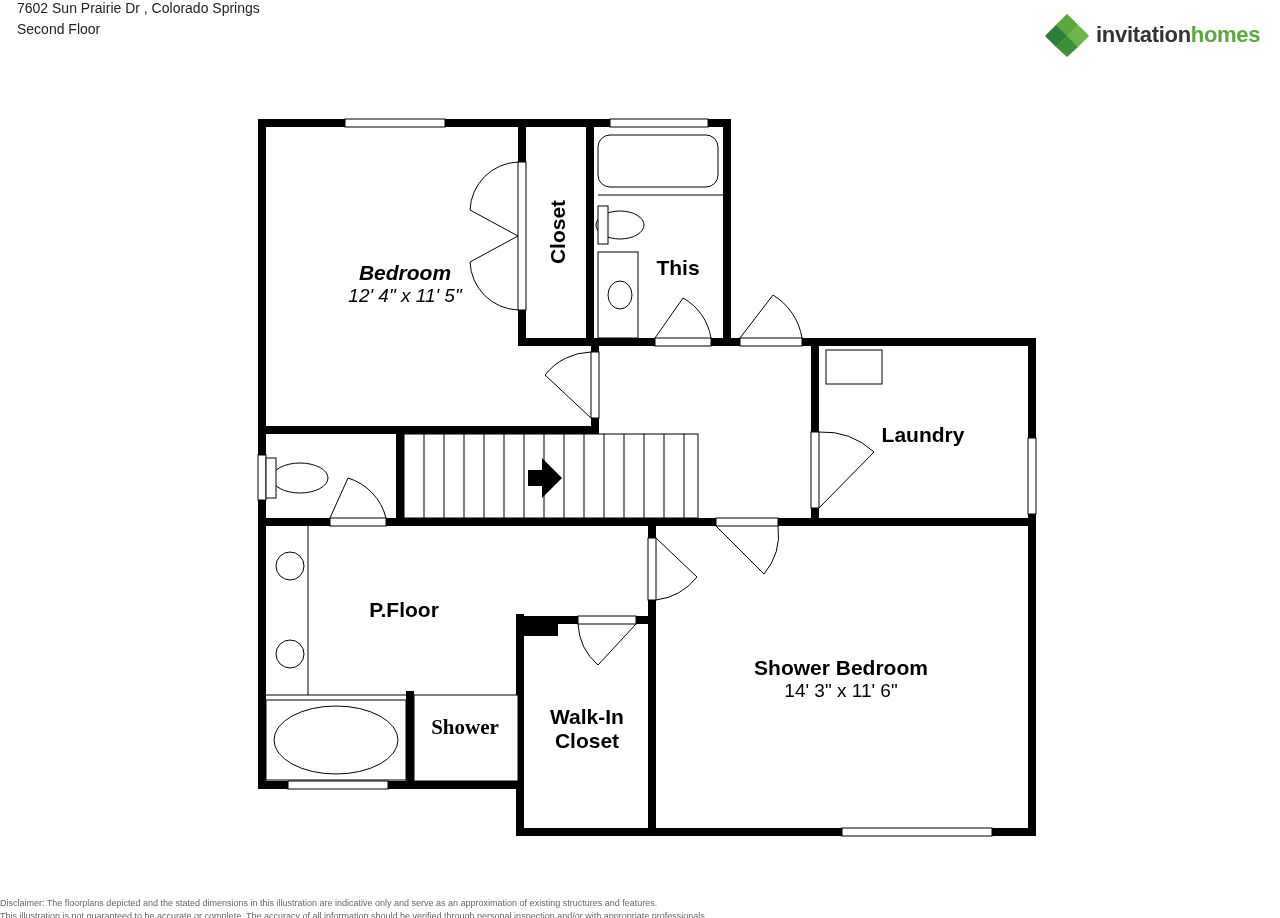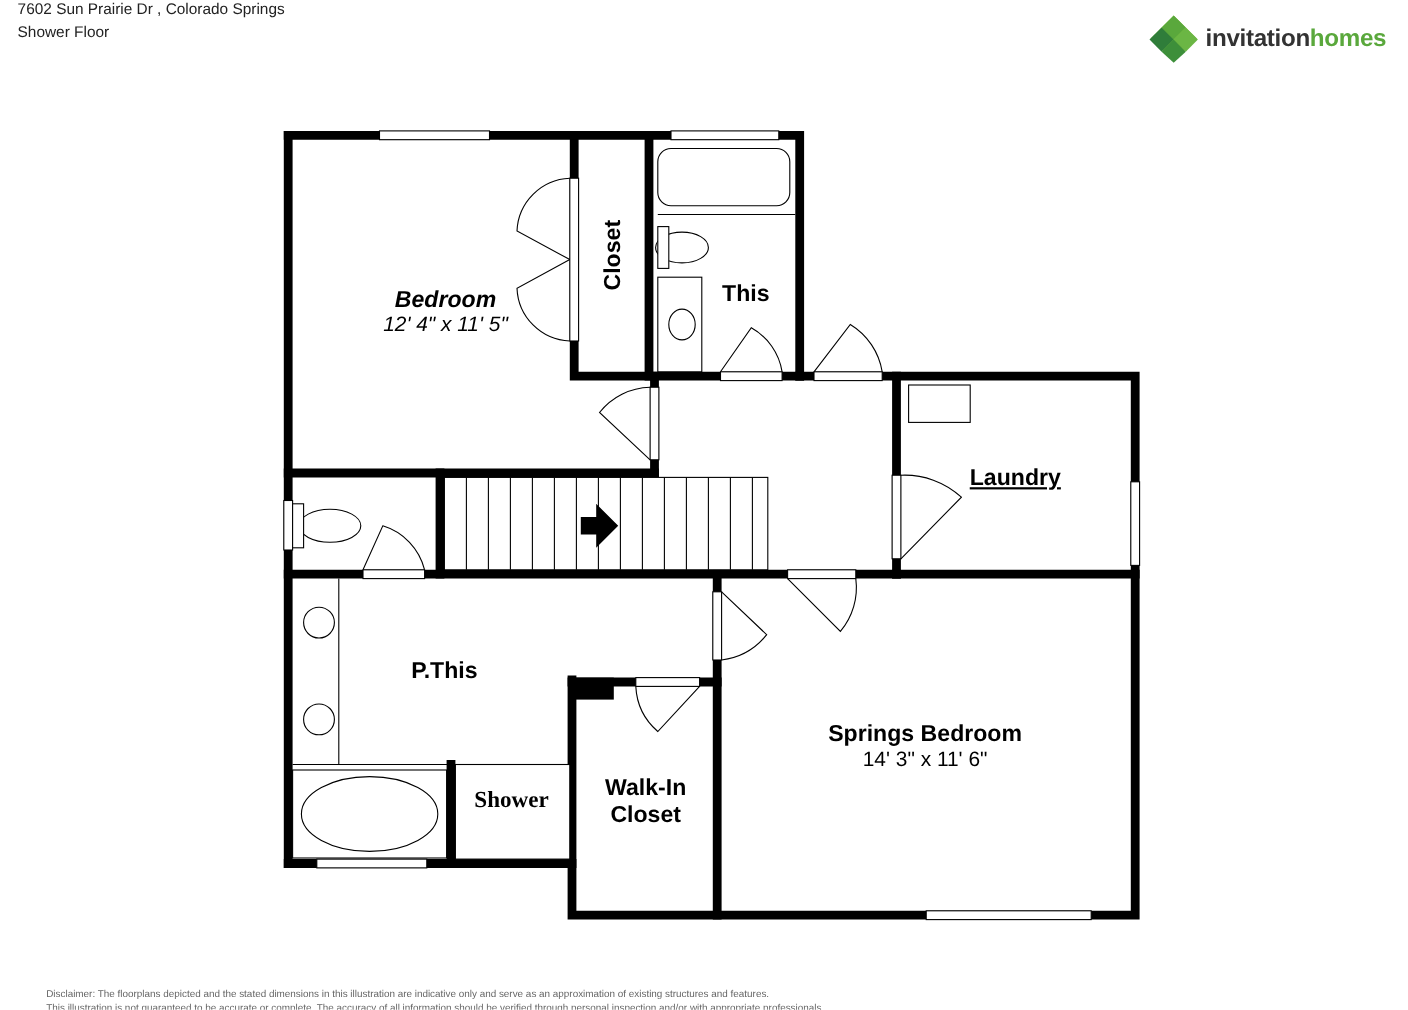--- a/index.html
+++ b/index.html
@@ -1,31 +1,31 @@
 <!DOCTYPE html>
 <html><head>
 <meta charset="utf-8">
 <style>
   html,body{margin:0;padding:0;background:#fff;}
   body{width:1280px;height:918px;position:relative;overflow:hidden;font-family:"Liberation Sans",sans-serif;color:#000;}
-  .hdr{position:absolute;left:16px;font-size:14px;color:#222;}
+  .hdr{position:absolute;left:0;font-size:14px;color:#222;padding-left:17px;}
   .logo{position:absolute;left:1044px;top:12px;display:flex;align-items:center;}
   .logo-text{font-size:22px;font-weight:bold;color:#333;margin-left:6px;letter-spacing:-0.3px;}
   .logo-text .h{color:#5aa83c;}
-  .disc{position:absolute;left:0;font-size:9px;color:#666;white-space:nowrap;padding-left:42px;}
+  .disc{position:absolute;left:0;font-size:9px;color:#666;white-space:nowrap;}
   svg.plan{position:absolute;left:0;top:0;}
   .lbl{position:absolute;text-align:center;transform:translate(-50%,-50%);white-space:nowrap;line-height:1.15;}
   .name{font-weight:bold;font-size:21px;}
   .dim{font-size:19px;}
 </style>
 </head>
 <body>
 
 <div class="hdr" style="top:0px;">7602 Sun Prairie Dr , Colorado Springs</div>
-<div class="hdr" style="top:21px;">Shower Floor</div>
+<div class="hdr" style="top:21px;">Second Floor</div>
 
 <div class="logo">
   <svg width="46" height="46" viewBox="0 0 46 46">
     <polygon points="23,2 44,23 23,44 2,23" fill="#8cc63f"></polygon>
     <polygon points="23,2 34,13 23,24 12,13" fill="#5aa83c"></polygon>
     <polygon points="12,13 23,24 12,35 1,24" fill="#2f7d3a"></polygon>
     <polygon points="34,13 45,24 34,35 23,24" fill="#6bb644"></polygon>
     <polygon points="23,24 34,35 23,45 12,35" fill="#3d8f3a"></polygon>
   </svg>
   <div class="logo-text"><span>invitation</span><span class="h">homes</span></div>
@@ -125,26 +125,26 @@
     <ellipse cx="290" cy="654" rx="14" ry="14"></ellipse>
   </g>
 </svg>
 
 <div class="lbl" style="left:405px;top:284px;font-style:italic;">
   <div class="name">Bedroom</div>
   <div class="dim">12' 4" x 11' 5"</div>
 </div>
 <div class="lbl name" style="left:558px;top:232px;transform:translate(-50%,-50%) rotate(-90deg);">Closet</div>
 <div class="lbl name" style="left:678px;top:268px;">This</div>
-<div class="lbl name" style="left:923px;top:435px;text-decoration:underline;">Laundry</div>
-<div class="lbl name" style="left:404px;top:610px;">P.This</div>
+<div class="lbl name" style="left:923px;top:435px;">Laundry</div>
+<div class="lbl name" style="left:404px;top:610px;">P.Floor</div>
 <div class="lbl name" style="left:465px;top:727px;font-family:Liberation Serif, serif;">Shower</div>
 <div class="lbl" style="left:587px;top:729px;">
   <div class="name">Walk-In</div>
   <div class="name">Closet</div>
 </div>
 <div class="lbl" style="left:841px;top:679px;">
-  <div class="name">Springs Bedroom</div>
+  <div class="name">Shower Bedroom</div>
   <div class="dim">14' 3" x 11' 6"</div>
 </div>
 
 <div class="disc" style="top:898px;">Disclaimer: The floorplans depicted and the stated dimensions in this illustration are indicative only and serve as an approximation of existing structures and features.</div>
 <div class="disc" style="top:911px;">This illustration is not guaranteed to be accurate or complete. The accuracy of all information should be verified through personal inspection and/or with appropriate professionals.</div>
 
 </body></html>

